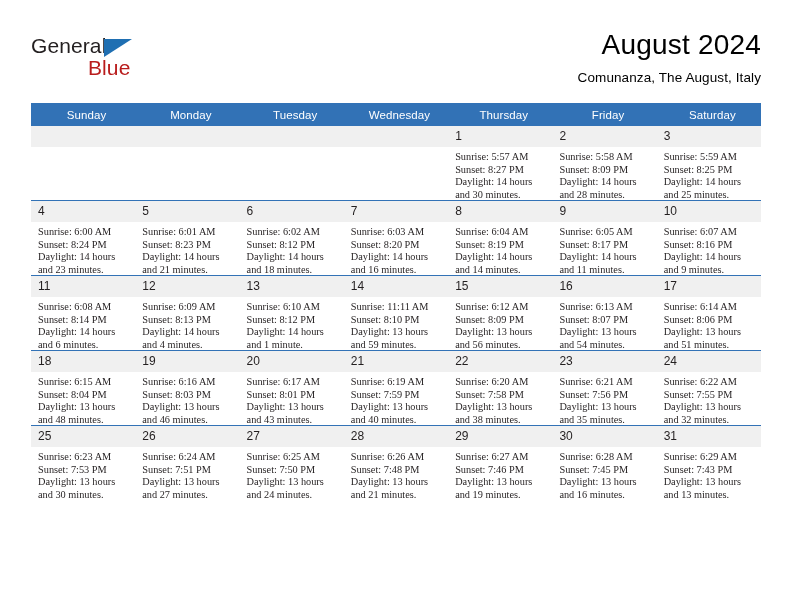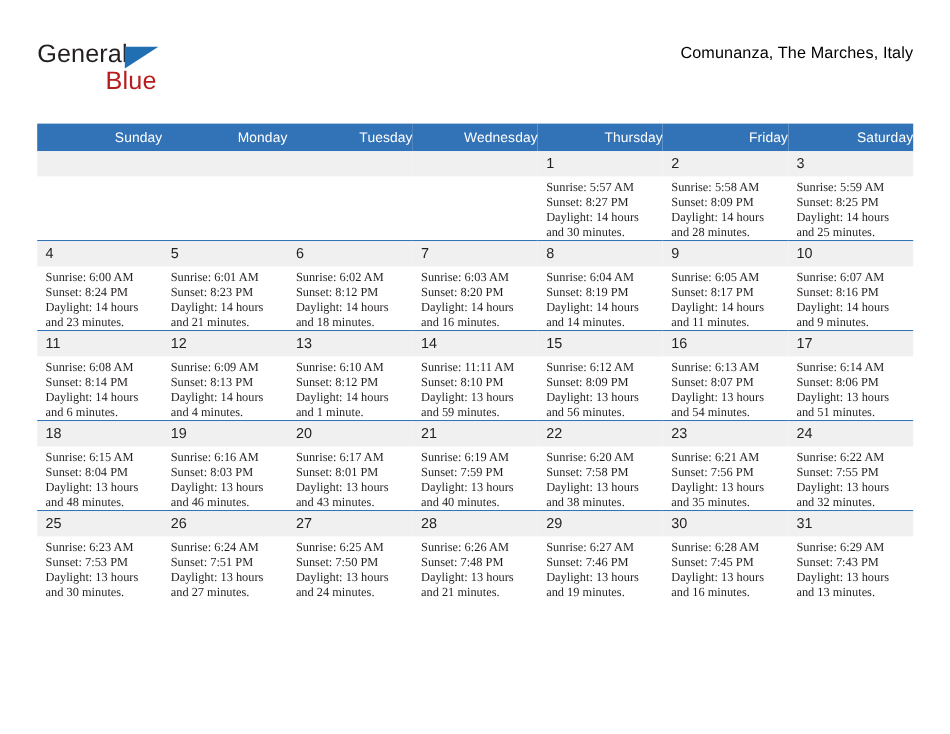--- a/index.html
+++ b/index.html
@@ -96,21 +96,21 @@
   table.cal {
     width: 730px;
     border-collapse: collapse;
     table-layout: fixed;
   }
   table.cal th {
     background: #3272b6;
     color: #ffffff;
     font-size: 11.5px;
     font-weight: normal;
-    text-align: right;
+    text-align: center;
     padding: 5px 0 5px 7px;
     height: 13px;
     letter-spacing: 0.1px;
   }
   table.cal td {
     vertical-align: top;
     padding: 0;
     border-top: 1.4px solid #3272b6;
     height: 74px;
   }
@@ -152,21 +152,22 @@
 
   <div class="header">
 
     <div class="brand">
       <span class="brand-general">General</span>
       <span class="brand-tri"></span>
       <span class="brand-blue">Blue</span>
     </div>
 
     <div class="title-block">
-      <p class="cal-subtitle">Comunanza, The Marches, Italy</p>
+      <h1 class="cal-title">August 2024</h1>
+      <p class="cal-subtitle">Comunanza, The August, Italy</p>
     </div>
 
   </div>
 
   <div class="calendar">
     <table class="cal">
       <thead>
         <tr>
           <th>Sunday</th>
           <th>Monday</th>

